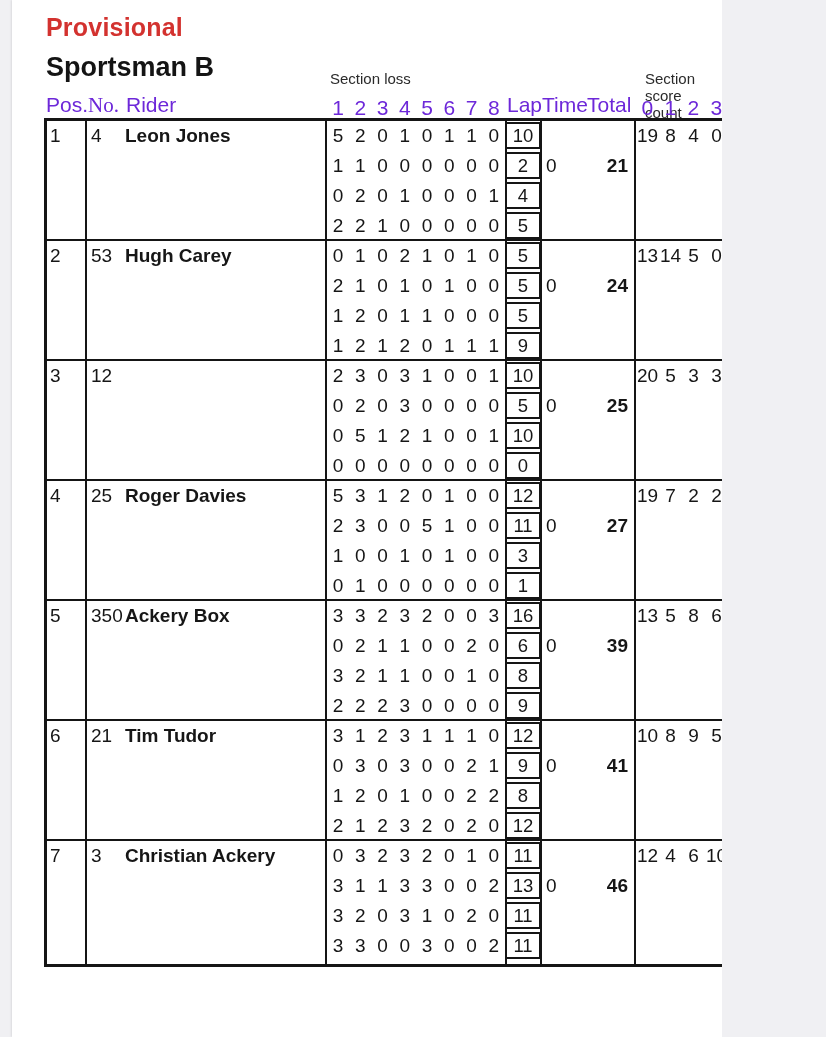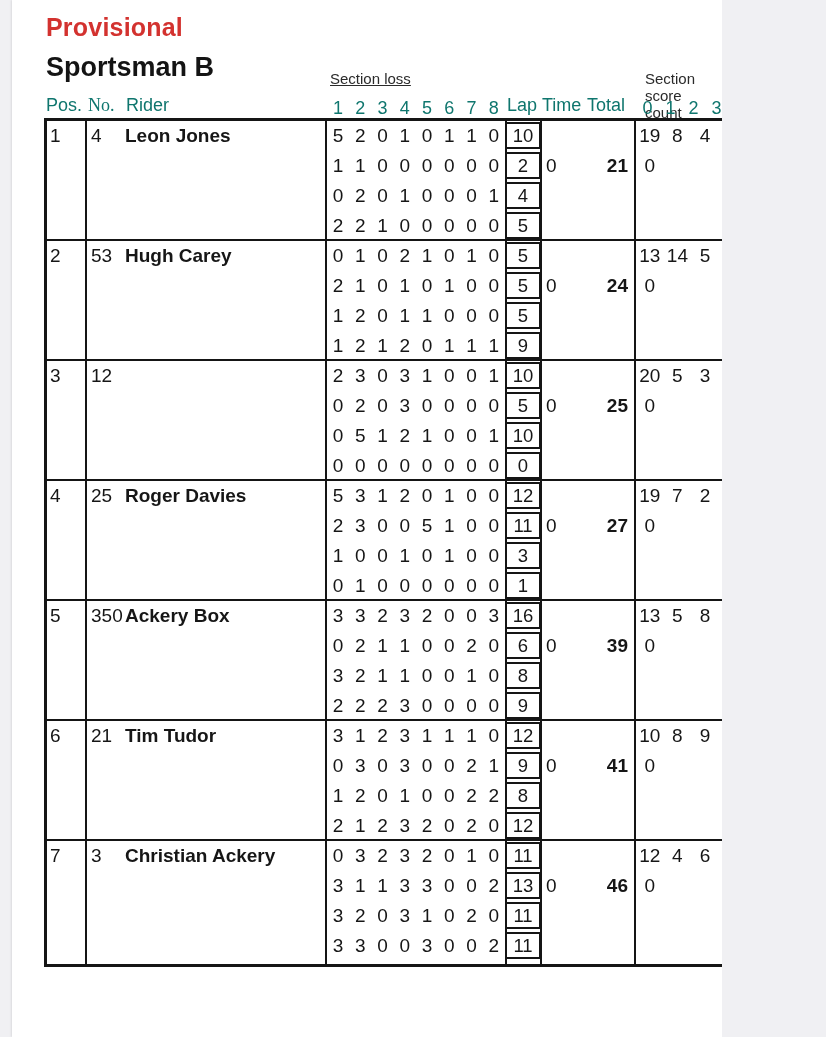--- a/index.html
+++ b/index.html
@@ -5,21 +5,21 @@
   * { margin:0; padding:0; box-sizing:border-box; }
   html,body { width:826px; }
   body { font-family:"Liberation Sans", sans-serif; background:#f0f0f3; }
   .screen { position:relative; width:722px; height:1037px; background:#f0f0f3; overflow:hidden; color:#161616; }
   .page-bg { position:absolute; left:12px; top:0; width:779px; height:1037px; background:#ffffff;
              box-shadow:1px 0 2px rgba(0,0,0,0.12), -1px 0 2px rgba(0,0,0,0.08); }
   .abs { position:absolute; }
   .title-red { font-size:25px; font-weight:bold; letter-spacing:0.2px; }
   .title-class { font-size:27px; font-weight:bold; color:#141414; }
   .small-label { font-size:15px; color:#2a2a2a; }
-  .colhead { font-size:18px; color:#0f766e; line-height:24px; }
+  .colhead { font-size:21px; color:#6d28d9; line-height:24px; }
   .hgrid { display:grid; height:24px; align-items:center; justify-items:center; }
   .hgrid-8 { grid-template-columns:repeat(8,1fr); }
   .hgrid-6 { grid-template-columns:repeat(6,1fr); }
 
   .results-table { position:absolute; left:44px; top:118px; width:739px; height:849px;
                    border:3px solid #151515; background:#fff; }
   .rider-block { position:relative; width:100%; height:120px; border-bottom:2px solid #151515; }
   .rider-block:last-child { height:123px; border-bottom:none; }
   .vline { position:absolute; top:0; height:100%; width:2px; background:#151515; }
   .v-posno   { left:38px; }
@@ -32,39 +32,39 @@
   .pos-val  { left:3px; top:0; }
   .no-val   { left:44px; top:0; }
   .name-val { left:78px; top:0; font-weight:bold; }
   .time-val { left:499px; top:30px; }
   .total-val{ left:499px; top:30px; width:82px; text-align:right; font-weight:bold; }
 
   .loss-grid { position:absolute; left:280px; top:0; width:178px; height:120px;
                display:grid; grid-template-columns:repeat(8,1fr); grid-auto-rows:30px;
                align-items:center; justify-items:center; font-size:19px; }
   .count-grid { position:absolute; left:589px; top:0; width:138px; height:30px;
-                display:grid; grid-template-columns:repeat(5,1fr);
+                display:grid; grid-template-columns:repeat(6,1fr);
                 align-items:center; justify-items:center; font-size:19px; }
   .lap-col { position:absolute; left:458px; top:1px; width:36px; }
   .lap-box { width:36px; height:27px; margin-bottom:3px; border:2px solid #151515;
              display:flex; align-items:center; justify-content:center;
              font-size:18.5px; background:#fff; }
   .gcell { line-height:30px; }
 </style>
 </head>
 <body>
 
 <div class="screen">
   <div class="page-bg"></div>
 
   <div class="abs title-red" style="left:46px; top:13px; color:#d3322f;">Provisional</div>
 
   <div class="abs title-class" style="left:46px; top:52px;">Sportsman B</div>
 
-  <div class="abs small-label" style="left:330px; top:70px;text-decoration:underline;">Section loss</div>
+  <div class="abs small-label" style="left:330px; top:70px;">Section loss</div>
 
   <div class="abs small-label" style="left:637px; top:70px;margin-left:8px;">Section score count</div>
 
   <div class="abs colhead" style="left:46px; top:93px;">Pos.</div>
   <div class="abs colhead" style="left:88px; top:93px;font-family:Liberation Serif, serif;">No.</div>
   <div class="abs colhead" style="left:126px; top:93px;">Rider</div>
   <div class="abs colhead hgrid hgrid-8" style="left:327px; top:93px; width:178px;">
       <div class="gcell">1</div>
       <div class="gcell">2</div>
       <div class="gcell">3</div>

